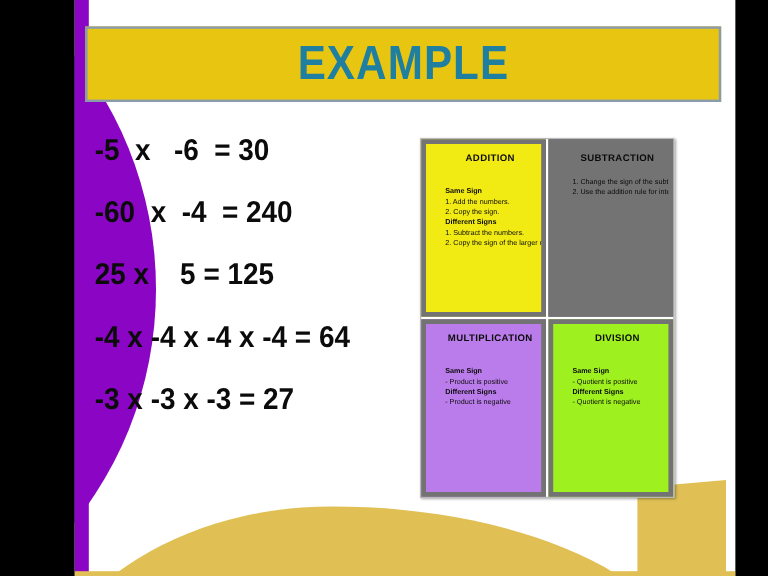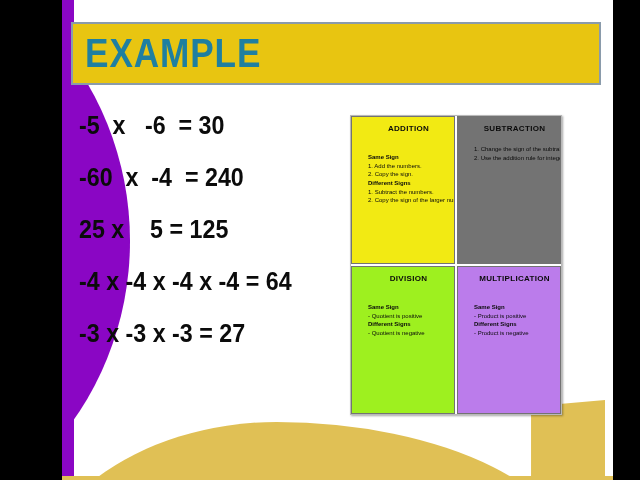--- a/index.html
+++ b/index.html
@@ -54,21 +54,21 @@
     background:#e0c055;z-index:2;
   }
 
   
   .title-banner{
     position:absolute;left:9px;top:22px;
     width:530px;height:63px;
     background:#e8c511;
     border:2px solid #8a9bab;
     box-sizing:border-box;
-    display:flex;align-items:center;
+    display:flex;align-items:center;justify-content:center;
     z-index:10;
   }
   .title-text{
     color:#1f7fa0;
     font-size:40px;
     font-weight:bold;
     letter-spacing:1px;
     font-family:"Liberation Sans", sans-serif;
     transform:scaleX(0.88);
     white-space:nowrap;
@@ -104,21 +104,21 @@
     border:1px solid #b9b9b9;
     box-sizing:border-box;
     box-shadow:1px 1px 2px rgba(0,0,0,.35);
     z-index:10;
   }
   .cell{
     position:relative;
     box-sizing:border-box;
     padding:7px 5px 4px 16px;
     overflow:hidden;
-    border:1px solid #737373;
+    border:4px solid #737373;
   }
   .cell-title{
     text-align:center;
     font-size:8px;
     font-weight:bold;
     color:#0b0b0b;
     letter-spacing:.3px;
     margin-bottom:4px;
   }
   .cell-body{
@@ -185,36 +185,36 @@
       </div>
 
       <div class="cell c-sub">
         <div class="cell-title">SUBTRACTION</div>
         <div class="cell-body tight">
           <div class="rule-line">1. Change the sign of the subtrahend.</div>
           <div class="rule-line">2. Use the addition rule for integers.</div>
         </div>
       </div>
 
+      <div class="cell c-mul">
+        <div class="cell-title">MULTIPLICATION</div>
+        <div class="cell-body">
+          <div class="rule-head">Same Sign</div>
+          <div class="rule-line">- Product is positive</div>
+          <div class="rule-head">Different Signs</div>
+          <div class="rule-line">- Product is negative</div>
+        </div>
+      </div>
+
       <div class="cell c-div">
         <div class="cell-title">DIVISION</div>
         <div class="cell-body">
           <div class="rule-head">Same Sign</div>
           <div class="rule-line">- Quotient is positive</div>
           <div class="rule-head">Different Signs</div>
           <div class="rule-line">- Quotient is negative</div>
         </div>
       </div>
 
-      <div class="cell c-mul">
-        <div class="cell-title">MULTIPLICATION</div>
-        <div class="cell-body">
-          <div class="rule-head">Same Sign</div>
-          <div class="rule-line">- Product is positive</div>
-          <div class="rule-head">Different Signs</div>
-          <div class="rule-line">- Product is negative</div>
-        </div>
-      </div>
-
     </div>
 
   </div>
 </div>
 
 </body></html>

